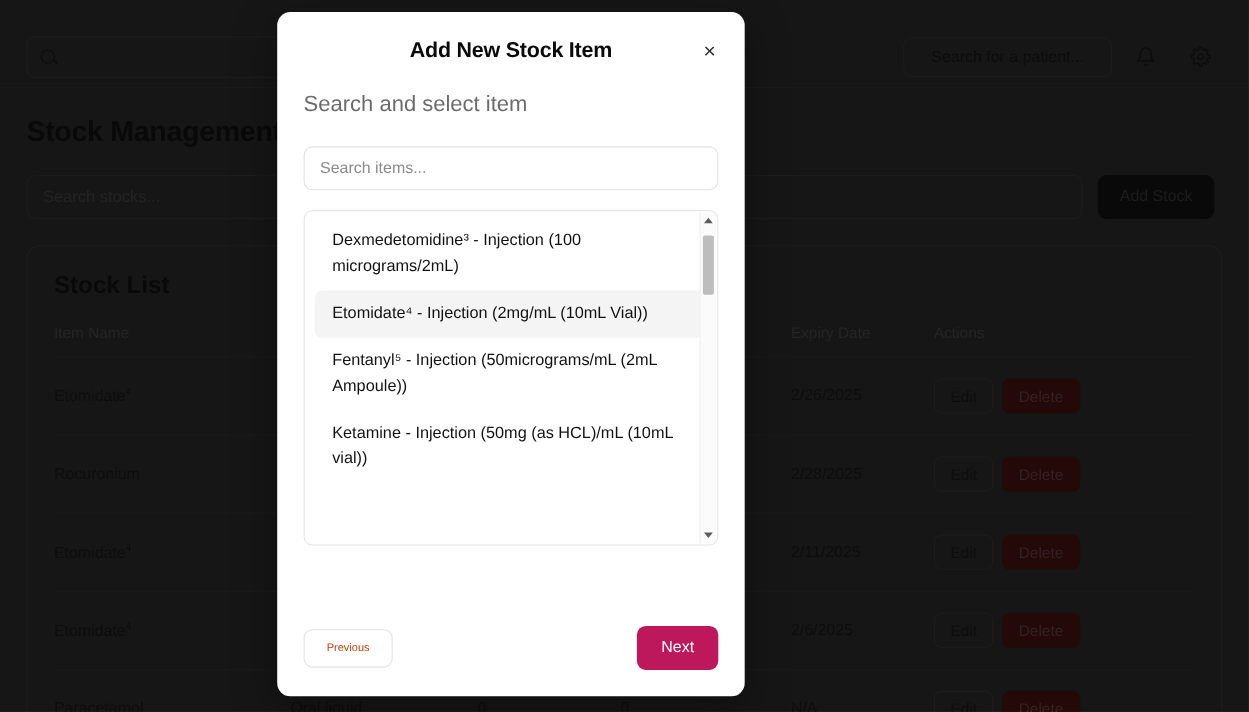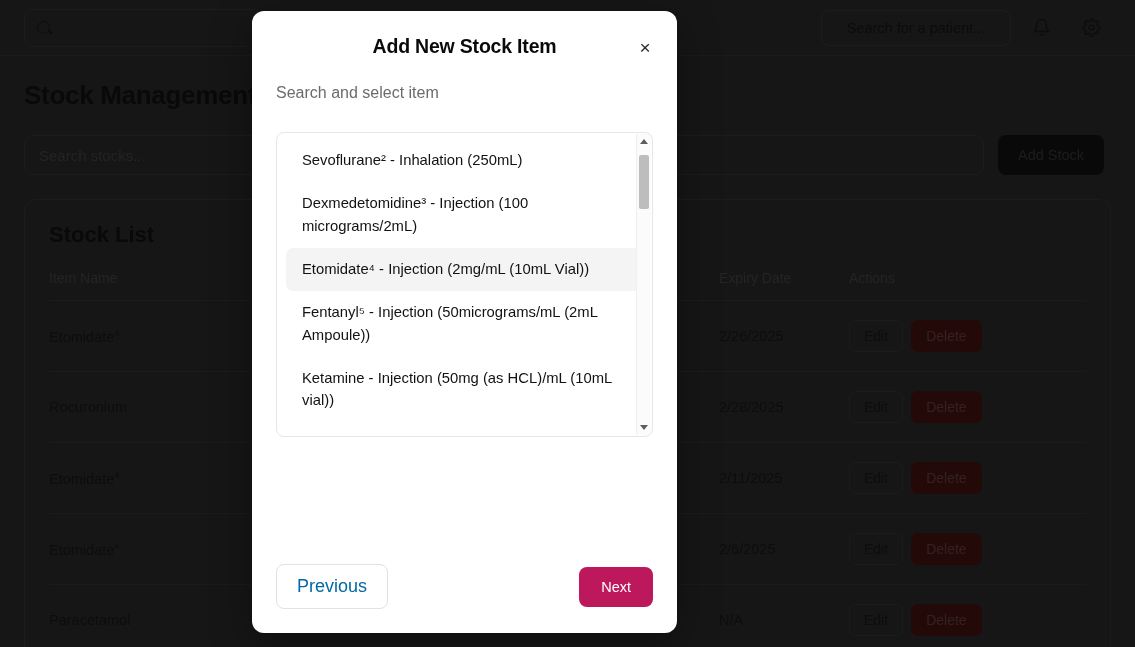--- a/index.html
+++ b/index.html
@@ -7,20 +7,21 @@
     width: 1135px; height: 647px;
     overflow: hidden;
     font-family: "Liberation Sans", sans-serif;
     background: #2f2f2f;
   }
 
   
   .app {
     position: absolute; inset: 0;
     background: #2e2e2e;
+    margin-top: 24px;
   }
   .topbar {
     height: 56px;
     border-bottom: 1px solid #3a3a3a;
     display: flex; align-items: center;
     padding: 0 24px;
     background: #2e2e2e;
   }
   .topbar-search {
     width: 238px; height: 38px;
@@ -176,23 +177,23 @@
     letter-spacing: -0.2px;
     margin-bottom: 26px;
     text-align: center;
   }
   .step-title {
     font-size: 17.5px; font-weight: bold;
     color: #0a0a0a;
     margin-bottom: 8px;
   }
   .step-sub {
-    font-size: 16px;
+    font-size: 20px;
     color: #6b6b6b;
-    margin-bottom: 12px;
+    margin-bottom: 26px;
   }
   .item-search {
     width: 100%; height: 40px;
     border: 1px solid #e2e2e2;
     border-radius: 8px;
     padding: 0 14px;
     font-size: 14.5px;
     font-family: inherit;
     color: #111;
     outline: none;
@@ -257,24 +258,24 @@
     border-radius: 2px;
   }
 
   .modal-footer {
     margin-top: auto;
     display: flex; align-items: center; justify-content: space-between;
   }
   .btn-prev {
     border: 1px solid #e2e2e2;
     background: #fff;
-    color: #0369a1;
+    color: #c2410c;
     border-radius: 8px;
     padding: 11px 20px;
-    font-size: 18px;
+    font-size: 10px;
     font-family: inherit;
     cursor: pointer;
   }
   .btn-next {
     border: none;
     background: #be185d;
     color: #fff;
     border-radius: 8px;
     padding: 12px 22px;
     font-size: 14.5px;
@@ -405,25 +406,25 @@
 </div>
 
 <div class="overlay"></div>
 
 <div class="modal">
   <button class="modal-close">×</button>
 
   <div class="modal-title">Add New Stock Item</div>
   <div class="step-sub">Search and select item</div>
 
+  <input class="item-search" type="text" placeholder="Search items..." style="">
 
   <div class="dropdown">
     <div class="dropdown-scroll">
       <div class="dd-inner" id="dd-items">
-          <div class="dd-item">Sevoflurane² - Inhalation (250mL)</div>
           <div class="dd-item">Dexmedetomidine³ - Injection (100 micrograms/2mL)</div>
           <div class="dd-item selected">Etomidate⁴ - Injection (2mg/mL (10mL Vial))</div>
           <div class="dd-item">Fentanyl⁵ - Injection (50micrograms/mL (2mL Ampoule))</div>
           <div class="dd-item">Ketamine - Injection (50mg (as HCL)/mL (10mL vial))</div>
         </div>
     </div>
     <div class="sb">
       <div class="sb-arrow up">
           <i></i>
         </div>

